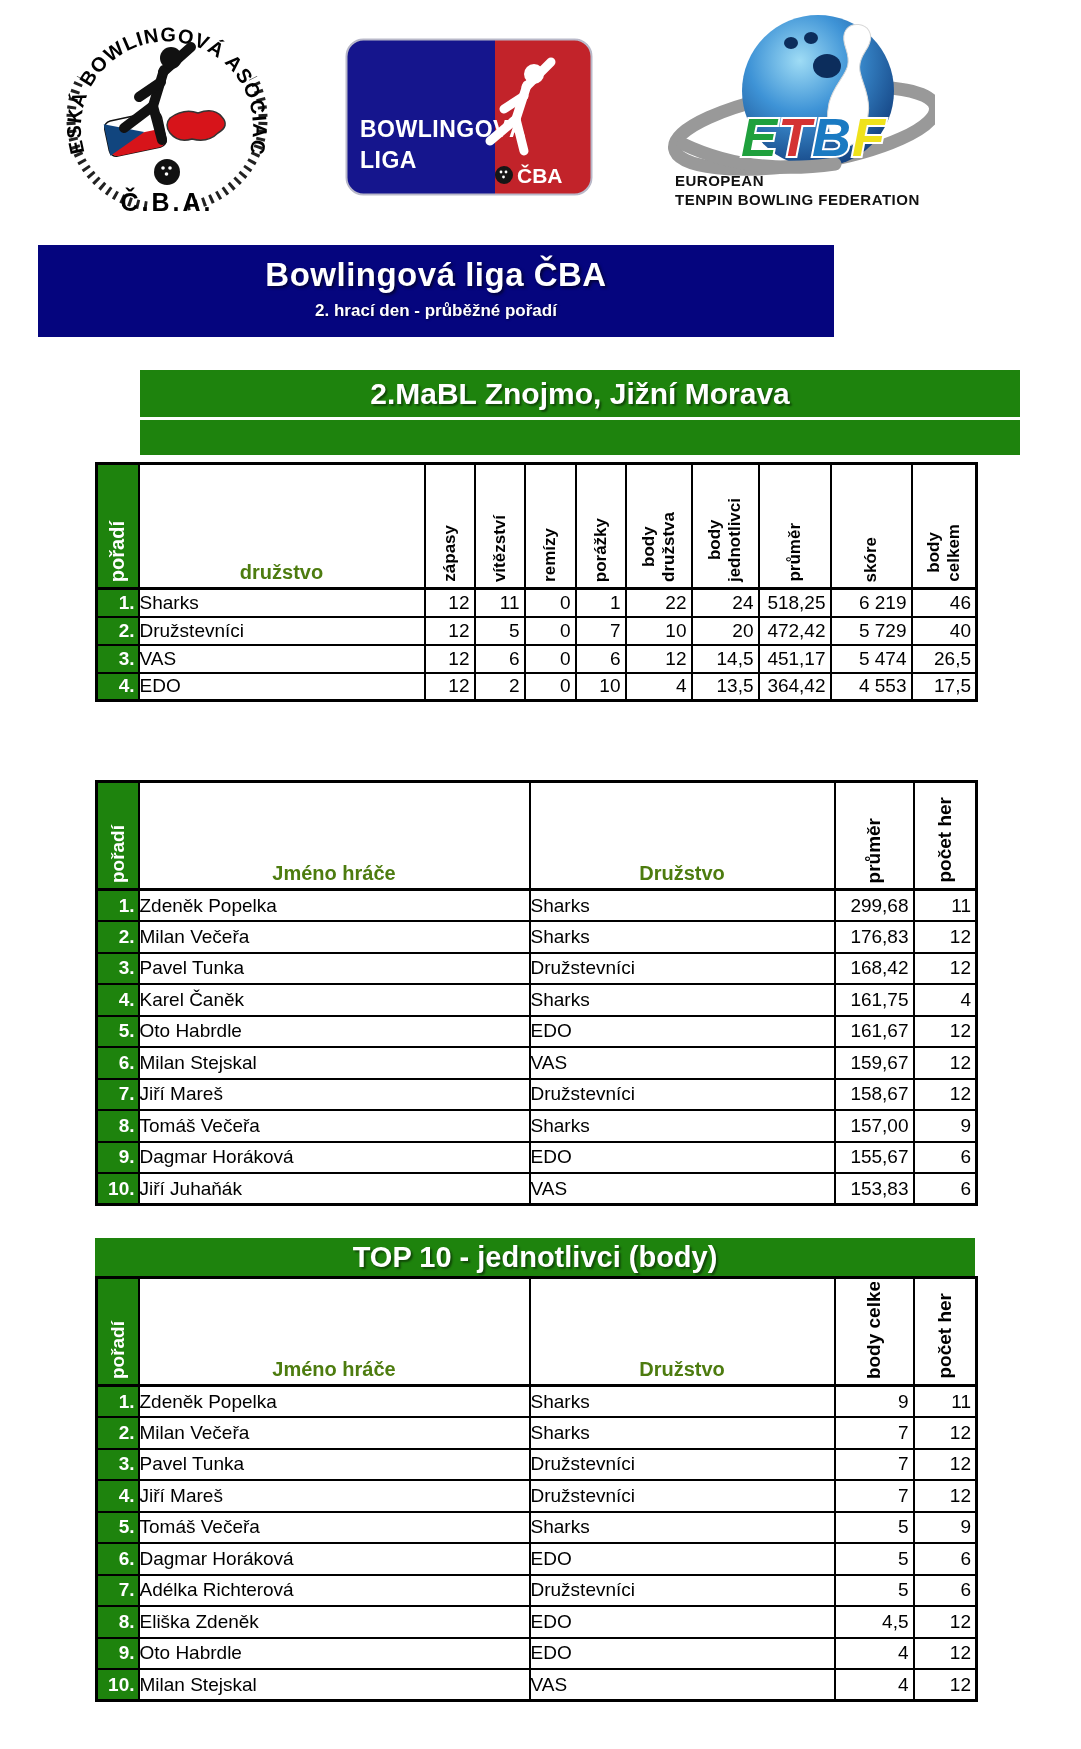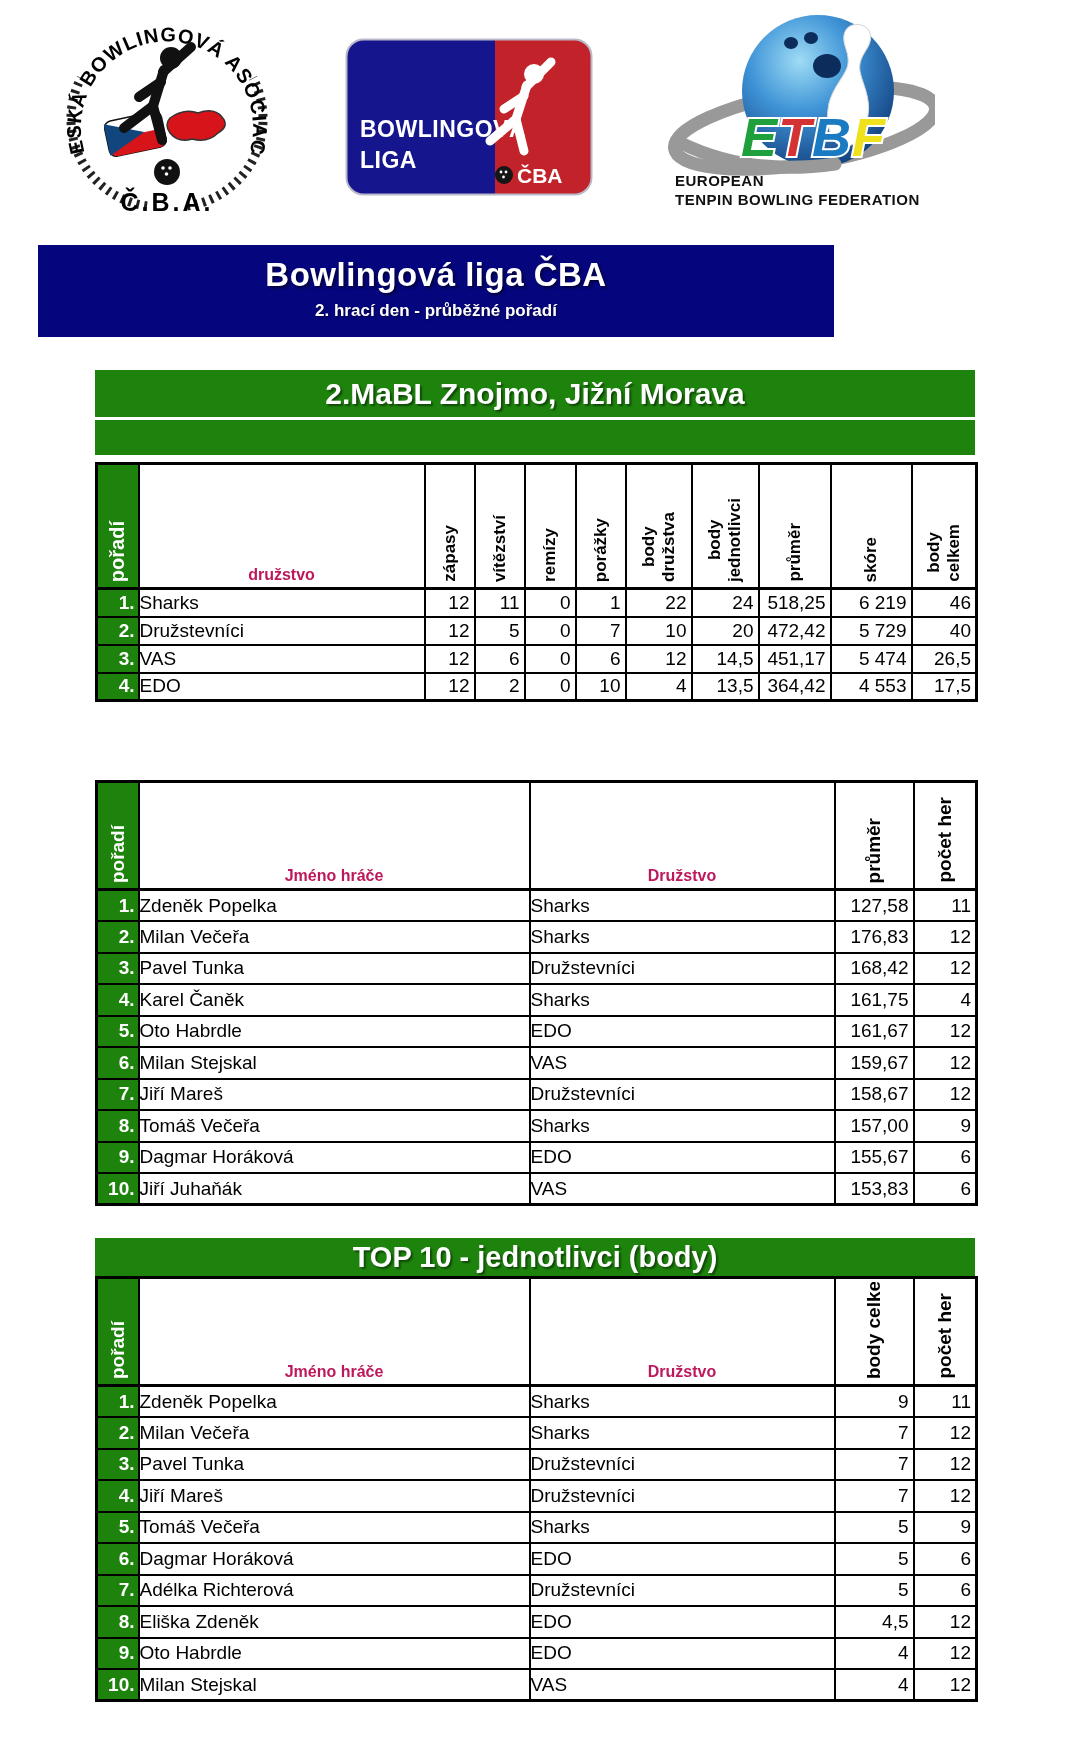--- a/index.html
+++ b/index.html
@@ -17,21 +17,21 @@
   .banner{position:absolute;left:38px;top:245px;width:796px;height:92px;
           background:#05057e;color:#fff;text-align:center;}
   .banner-title{font-size:33px;font-weight:bold;padding-top:11px;letter-spacing:.5px;
                 text-shadow:2px 2px 3px rgba(0,0,0,.55);}
   .banner-sub{font-size:17px;font-weight:bold;margin-top:7px;
               text-shadow:1px 1px 2px rgba(0,0,0,.5);}
 
   
   .band{position:absolute;left:95px;width:880px;background:#1e830d;color:#fff;
         text-align:center;font-weight:bold;}
-  .band1{top:370px;height:85px;}
+  .band1{top:370px;height:85px;margin-left:45px;}
   .b1-l1{font-size:30px;line-height:47px;height:47px;text-shadow:2px 2px 2px rgba(0,0,0,.45);}
   .b1-sep{height:3px;background:#fff;}
   .b1-l2{font-size:23px;line-height:35px;height:35px;text-shadow:2px 2px 2px rgba(0,0,0,.45);}
   .band2{top:742px;}
   .band3{top:1238px;}
   .band-single{height:38px;font-size:29px;line-height:38px;text-shadow:2px 2px 2px rgba(0,0,0,.45);}
 
   
   table{position:absolute;border-collapse:collapse;table-layout:fixed;width:880px;
         background:#fff;border:3px solid #000;}
@@ -48,21 +48,21 @@
   th.rankhead{background:#1e830d;}
   .clip{overflow:hidden;display:flex;align-items:flex-end;justify-content:center;
         width:100%;box-sizing:border-box;padding-bottom:5px;}
   #t1 .clip{height:119px;}
   #t2 .clip,#t3 .clip{height:102px;}
   .vtext{writing-mode:vertical-rl;transform:rotate(180deg);font-weight:bold;
          font-size:17px;line-height:1.15;color:#000;white-space:nowrap;}
   .vtext span{display:block;}
   #t2 .vtext,#t3 .vtext{font-size:19px;}
   .rankhead .vtext{color:#fff;font-size:20px;}
-  th.lbl{font-size:16px;font-weight:bold;text-align:center;padding-bottom:3px;color:#be185d;}
+  th.lbl{font-size:20px;font-weight:bold;text-align:center;padding-bottom:3px;color:#4d7c0f;}
 
   td.rank{background:#1e830d;color:#fff;font-weight:bold;font-size:19px;
           text-align:right;padding-right:3px;}
   td.txt{font-size:19px;color:#000;text-align:left;
          white-space:nowrap;overflow:hidden;}
   td.num{font-size:19px;color:#000;text-align:right;padding-right:4px;white-space:nowrap;}
 </style>
 </head>
 <body>
 
@@ -353,21 +353,21 @@
               </span>
             </div>
         </th>
       </tr>
     </thead>
     <tbody>
       <tr>
         <td class="rank">1.</td>
         <td class="txt">Zdeněk Popelka</td>
         <td class="txt">Sharks</td>
-        <td class="num">127,58</td>
+        <td class="num">299,68</td>
         <td class="num">11</td>
       </tr>
       <tr>
         <td class="rank">2.</td>
         <td class="txt">Milan Večeřa</td>
         <td class="txt">Sharks</td>
         <td class="num">176,83</td>
         <td class="num">12</td>
       </tr>
       <tr>

